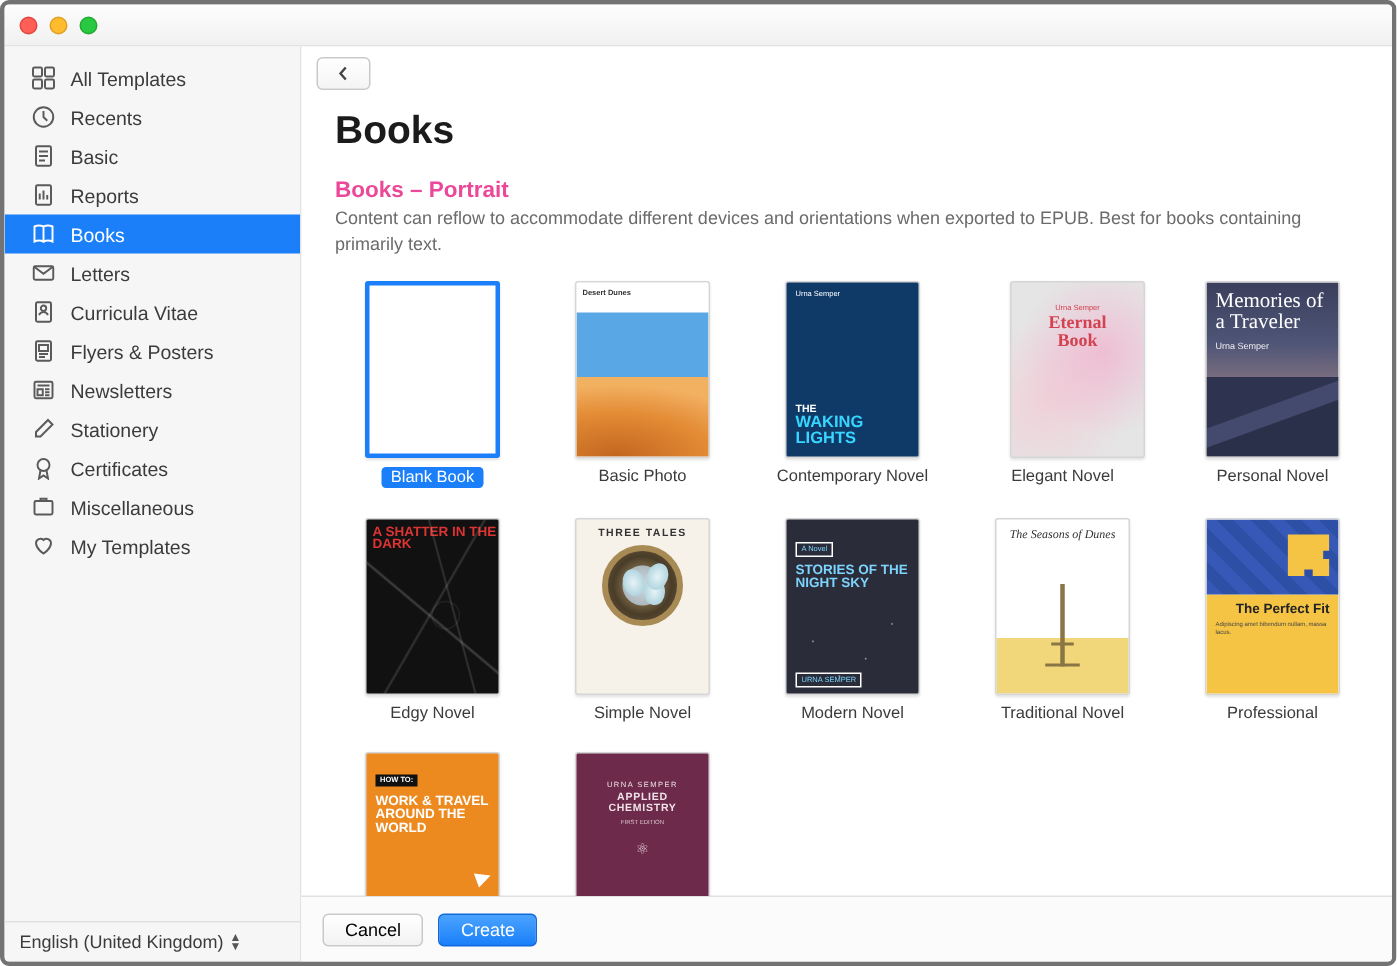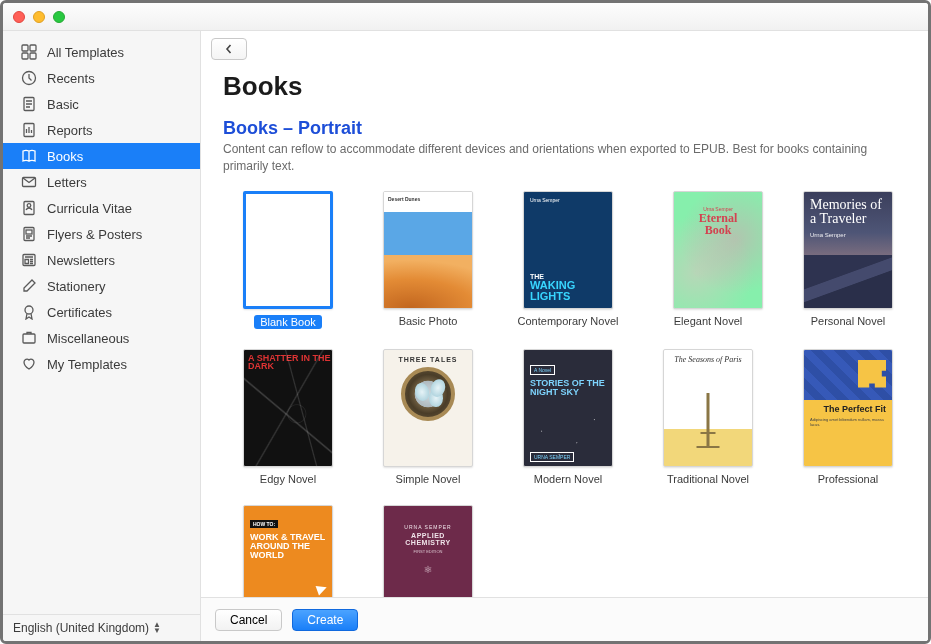--- a/index.html
+++ b/index.html
@@ -17,42 +17,42 @@
 .side-item svg { flex-shrink: 0; }
 .side-item.selected { background: #1a7ff8; color: #fff; }
 .side-item.selected svg { stroke: #fff; }
 .side-footer { border-top: 1px solid #e1e1e1; padding: 6px 10px; display: flex; align-items: center; gap: 4px; font-size: 12px; color: #3b3b3b; }
 .updn { font-size: 8px; line-height: 6px; display: flex; flex-direction: column; color: #555; }
 .main { flex: 1; display: flex; flex-direction: column; background: #fff; min-width: 0; }
 .toolbar { height: 36px; display: flex; align-items: center; padding: 4px 10px; gap: 8px; }
 .back-btn { width: 36px; height: 22px; border: 1px solid #c9c9c9; border-radius: 4px; background: linear-gradient(#fff,#f4f4f4); display: flex; align-items: center; justify-content: center; }
 .content { flex: 1; overflow-y: auto; padding: 0 22px 8px 22px; }
 .page-title { font-size: 26px; font-weight: 700; color: #1b1b1b; margin: 4px 0 16px; }
-.section-title { font-size: 18px; font-weight: 600; color: #1d4ed8; margin-bottom: 2px; }
+.section-title { font-size: 15px; font-weight: 600; color: #ec4899; margin-bottom: 2px; }
 .section-desc { font-size: 12px; color: #6b6b6b; line-height: 1.4; max-width: 660px; margin-bottom: 16px; }
 .grid { display: grid; grid-template-columns: repeat(5, 130px); gap: 20px 10px; }
 .tpl { display: flex; flex-direction: column; align-items: center; gap: 6px; }
 .thumb { width: 90px; height: 118px; border: 1px solid #d6d6d6; border-radius: 2px; background: #fff; box-shadow: 0 1px 2px rgba(0,0,0,0.12); overflow: hidden; position: relative; }
 .thumb.sel { border: 3px solid #1a7ff8; }
 .tpl-label { font-size: 11px; color: #3b3b3b; text-align: center; }
 .tpl-label.sel { background: #1a7ff8; color: #fff; padding: 1px 6px; border-radius: 3px; }
 .footer { height: 44px; border-top: 1px solid #e1e1e1; display: flex; align-items: center; justify-content: flex-start; gap: 10px; padding: 0 14px; background: #fbfbfb; }
 .btn { height: 22px; padding: 0 14px; font-size: 12px; border-radius: 4px; border: 1px solid #c9c9c9; background: linear-gradient(#fff,#f2f2f2); display: flex; align-items: center; }
 .btn.primary { background: linear-gradient(#4ba3ff,#1a7ff8); border: 1px solid #1069de; color: #fff; }
 
 
 .th-photo { display:flex; flex-direction:column; }
 .th-photo .bar { height:20px; background:#fff; font-size:5px; padding:4px 4px 0; color:#333; font-weight:700;}
 .th-photo .img { flex:1; background: linear-gradient(#5aa7e6 0%,#5aa7e6 45%,#d47a2a 48%,#e28e38 100%); position:relative;}
 .th-photo .dune { position:absolute; left:0; right:0; bottom:0; height:55%; background: radial-gradient(ellipse 120% 90% at 30% 100%, #c2661f 0%, #e38b35 60%, #f2b061 100%);}
 .th-contemp { background:#0f3a68; display:flex; flex-direction:column; justify-content:flex-end; padding:6px;}
 .th-contemp .top { position:absolute; top:5px; left:6px; color:#fff; font-size:5px;}
 .th-contemp .t1 { color:#fff; font-size:7px; font-weight:700; }
 .th-contemp .t2 { color:#38d6ff; font-size:11px; font-weight:800; line-height:1;}
-.th-elegant { background:#86efac; position:relative;margin-left:20px;}
+.th-elegant { background:#e5e5e5; position:relative;margin-left:20px;}
 .th-elegant::before { content:""; position:absolute; inset:0; background: radial-gradient(circle at 70% 40%, rgba(255,120,180,0.35), transparent 60%), radial-gradient(circle at 25% 70%, rgba(255,180,200,0.4), transparent 55%);}
 .th-elegant .txt { position:absolute; top:14px; left:0; right:0; text-align:center; font-size:5px; color:#d34250;}
 .th-elegant .t1 { font-family: Georgia, serif; font-size:12px; line-height:1; color:#d34250; font-weight:700;}
 .th-personal { background: linear-gradient(#3b3f5c 0%, #4e5576 35%, #7a6d7f 55%, #3a3e59 100%); padding:6px; color:#fff;}
 .th-personal .t1 { font-family: Georgia, serif; font-size:14px; line-height:1.05; font-weight:400;}
 .th-personal .t2 { font-size:6px; margin-top:5px; opacity:.9;}
 .th-personal .mtn { position:absolute; left:0; right:0; bottom:0; height:45%; background: linear-gradient(160deg, #2e3350 40%, #444a6d 41%, #444a6d 55%, #2a2f4a 56%);}
 .th-edgy { background:#111; position:relative;}
 .th-edgy::after { content:""; position:absolute; inset:0; background: radial-gradient(circle at 60% 55%, transparent 10%, rgba(255,255,255,.08) 11%, transparent 12%), linear-gradient(40deg, transparent 45%, rgba(255,255,255,.2) 46%, transparent 47%), linear-gradient(120deg, transparent 50%, rgba(255,255,255,.15) 51%, transparent 52%), linear-gradient(75deg, transparent 60%, rgba(255,255,255,.15) 61%, transparent 62%);}
 .th-edgy .txt { position:absolute; top:4px; left:4px; color:#d33; font-size:9px; font-weight:800; line-height:.95; font-family: Impact, sans-serif;}
@@ -277,21 +277,21 @@
             <div class="tpl-label">Simple Novel</div>
           </div>
 
           <div class="tpl">
             <div class="thumb th-modern"><div class="stars"></div><div class="tag">A Novel</div><div class="t1">STORIES OF THE NIGHT SKY</div><div class="auth">URNA SEMPER</div></div>
             <div class="tpl-label">Modern Novel</div>
           </div>
 
           <div class="tpl">
             <div class="thumb th-trad">
-                <div class="t1">The Seasons of Paris</div>
+                <div class="t1">The Seasons of Dunes</div>
                 <div class="eif"></div>
               </div>
             <div class="tpl-label">Traditional Novel</div>
           </div>
 
           <div class="tpl">
             <div class="thumb th-prof">
                 <div class="top">
                   <div class="puzz"></div>
                 </div>

